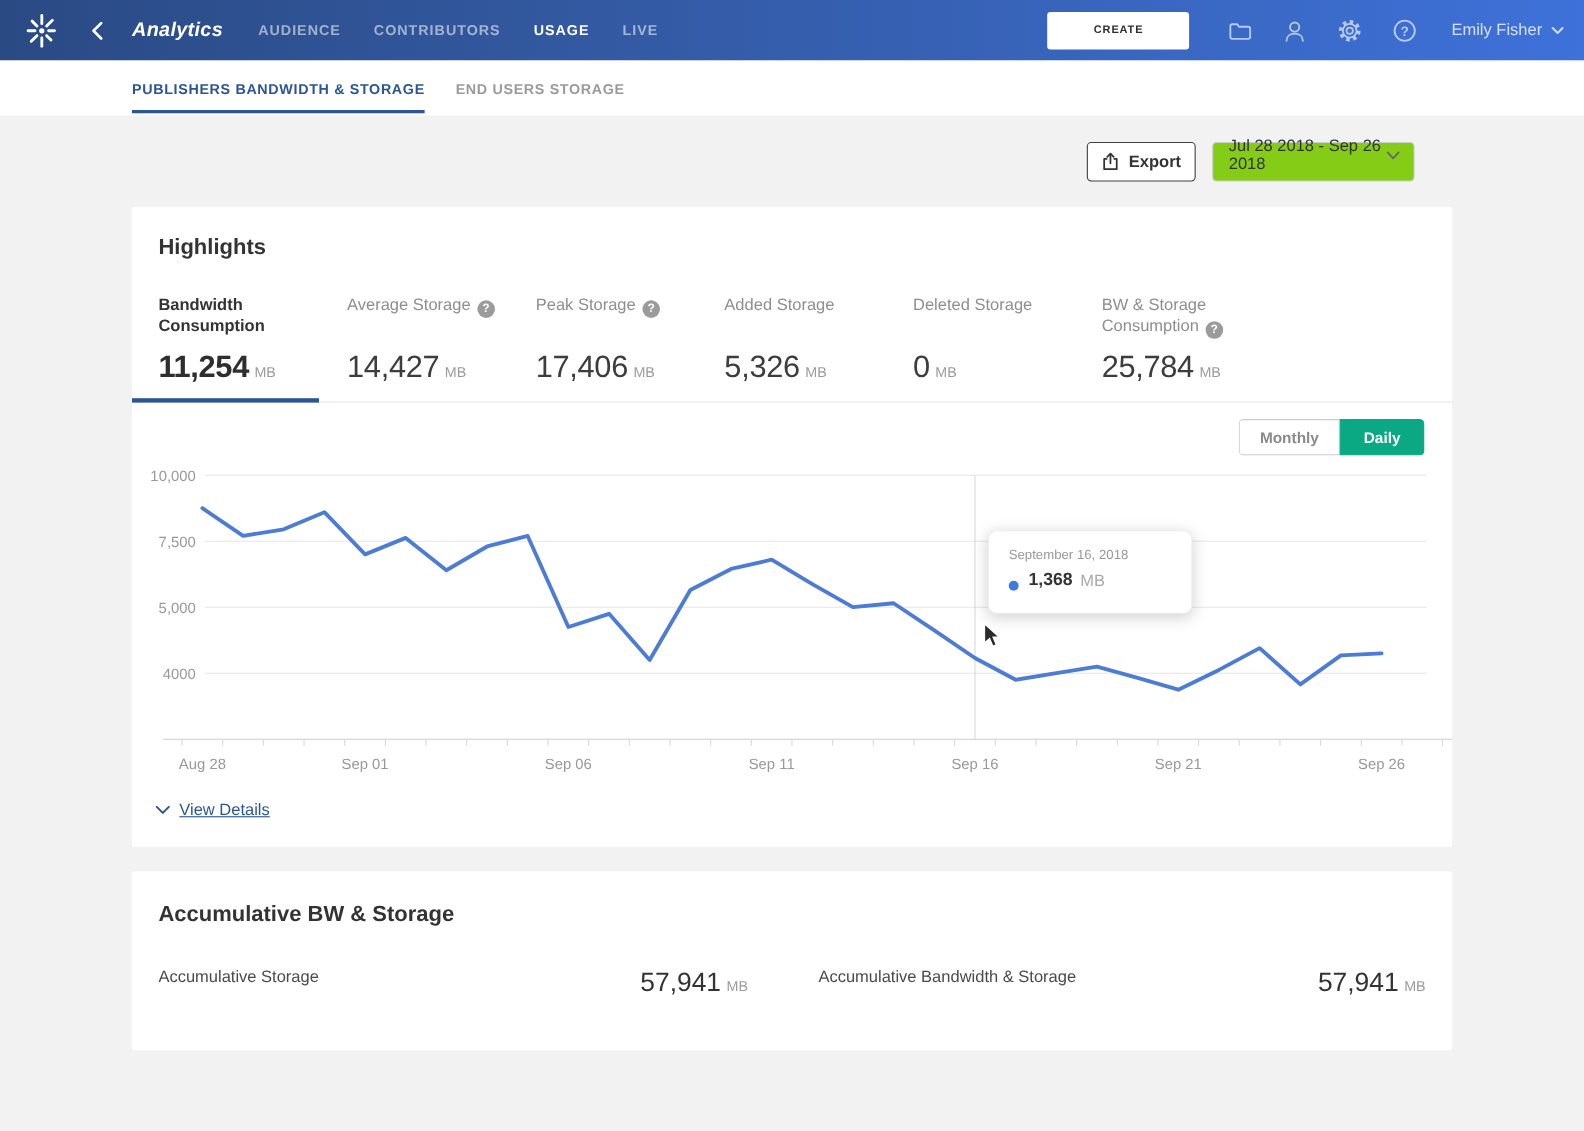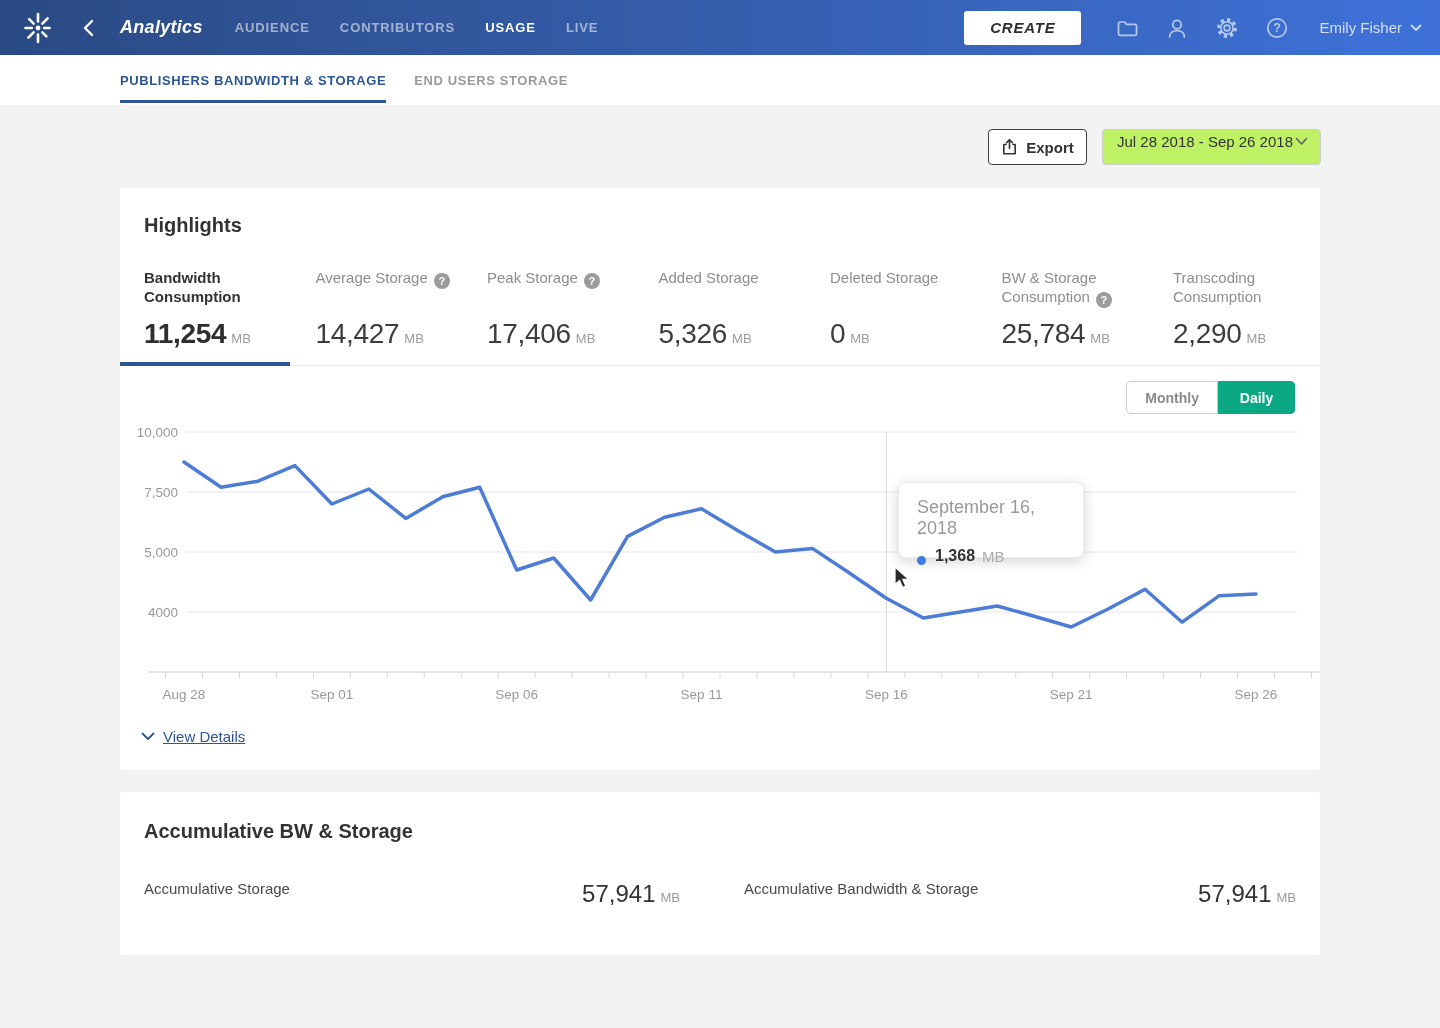--- a/index.html
+++ b/index.html
@@ -12,42 +12,42 @@
     background:linear-gradient(90deg,#2a4a84 0%,#32589f 35%,#3e71d9 100%);
     display:flex; align-items:center; padding:0 18px; }
   .logo { width:40px; height:40px; flex:0 0 auto; }
   .back-chev { margin-left:24px; width:14px; height:18px; cursor:pointer; }
   .app-title { margin-left:24px; color:#fff; font-size:18px; font-weight:800; font-style:italic; letter-spacing:.3px; }
   .nav-items { display:flex; margin-left:32px; gap:30px; }
   .nav-item { color:rgba(255,255,255,.55); font-size:13px; letter-spacing:.9px; font-weight:600; cursor:pointer; }
   .nav-item.active { color:#ffffff; }
   .nav-spacer { flex:1; }
   .create-btn { background:#ffffff; color:#2e2e2e; border:none; border-radius:3px;
-    height:34px; padding:0 26px; font-size:15px; font-weight:700; letter-spacing:.8px; cursor:pointer;
-    font-family:inherit;font-style:italic; }
+    height:34px; padding:0 42px; font-size:10px; font-weight:700; letter-spacing:.8px; cursor:pointer;
+    font-family:inherit; }
   .nav-icons { display:flex; align-items:center; gap:26px; margin-left:34px; }
   .nav-icons .ic { width:24px; height:24px; cursor:pointer; }
   .user-menu { display:flex; align-items:center; margin-left:30px; cursor:pointer; }
   .user-name { color:#d3e0f8; font-size:15px; }
   .user-chev { margin-left:8px; width:12px; height:8px; }
 
   
   .tabsbar { position:absolute; left:0; top:55px; width:1440px; height:50px; background:#ffffff;
     display:flex; align-items:center; padding-left:120px; gap:28px; }
   .tab { position:relative; height:50px; display:flex; align-items:center;
     font-size:13px; font-weight:700; letter-spacing:.6px; color:#9a9a9a; cursor:pointer; }
   .tab.active { color:#2b5593; }
   .tab.active::after { content:""; position:absolute; left:0; right:0; bottom:2px; height:3px; background:#2b5593; }
 
   
   .page-title { position:absolute; left:120px; top:131px; font-size:23px; font-weight:700; color:#333; }
   .export-btn { position:absolute; left:988px; top:129px; width:99px; height:36px; background:#fff;
     border:1px solid #404040; border-radius:4px; display:flex; align-items:center; justify-content:center;
     gap:8px; font-size:15px; font-weight:700; color:#333; cursor:pointer; font-family:inherit; }
-  .date-select { position:absolute; left:1102px; top:129px; width:219px; height:36px; background:#bef264;
+  .date-select { position:absolute; left:1102px; top:129px; width:184px; height:36px; background:#84cc16;
     border:1px solid #cccccc; border-radius:4px; display:flex; align-items:center; padding:0 12px 12px 14px;
     font-size:15px; color:#333; cursor:pointer; }
   .date-select .lbl { flex:1; }
 
   
   .card { position:absolute; left:120px; width:1200px; background:#fff; border-radius:2px; }
   .card.highlights { top:188px; height:582px; }
   .card.accum { top:792px; height:163px; }
   .card h2 { font-size:20px; font-weight:700; color:#333; }
   .hl-title { position:absolute; left:24px; top:26px; }
@@ -75,21 +75,21 @@
   .toggle-opt:first-child { border-radius:4px 0 0 4px; }
   .toggle-opt:last-child { border-radius:0 4px 4px 0; }
   .toggle-opt.selected { background:#0aa984; border-color:#0aa984; color:#fff; font-weight:700; }
 
   .chart-wrap { position:absolute; left:0; top:230px; width:1200px; height:300px; }
   .chart-wrap svg { display:block; }
 
   
   .chart-tooltip { position:absolute; left:778px; top:294px; width:186px; height:76px; background:#fff;
     border:1px solid #ededed; border-radius:8px; box-shadow:0 3px 14px rgba(0,0,0,.18); padding:14px 18px 0 18px; }
-  .tt-date { font-size:18px; color:#999; }
+  .tt-date { font-size:12px; color:#999; }
   .tt-row { margin-top:8px; display:flex; align-items:flex-end; }
   .tt-dot { width:9px; height:9px; border-radius:50%; background:#3e7bdf; margin-right:9px; }
   .tt-val { font-size:16px; font-weight:700; color:#333; }
   .tt-unit { font-size:15px; color:#aaa; margin-left:7px; }
 
   .cursor { position:absolute; left:771px; top:378px; }
 
   
   .view-details { position:absolute; left:21px; top:540px; display:flex; align-items:center; gap:8px;
     color:#2b5593; cursor:pointer; }
@@ -205,24 +205,20 @@
           <div class="mlabel">Added Storage</div>
           <div class="mval"><span class="num">5,326</span><span class="unit">MB</span></div>
         </div>
         <div class="metric">
           <div class="mlabel">Deleted Storage</div>
           <div class="mval"><span class="num">0</span><span class="unit">MB</span></div>
         </div>
         <div class="metric">
           <div class="mlabel">BW &amp; Storage Consumption<span class="help-badge">?</span></div>
           <div class="mval"><span class="num">25,784</span><span class="unit">MB</span></div>
-        </div>
-        <div class="metric">
-          <div class="mlabel">Transcoding Consumption</div>
-          <div class="mval"><span class="num">2,290</span><span class="unit">MB</span></div>
         </div>
       </div>
     <div class="metrics-divider"></div>
     <div class="metric-underline"></div>
 
     <div class="toggle" id="toggle">
         <button class="toggle-opt">Monthly</button>
         <button class="toggle-opt selected">Daily</button>
       </div>
 

